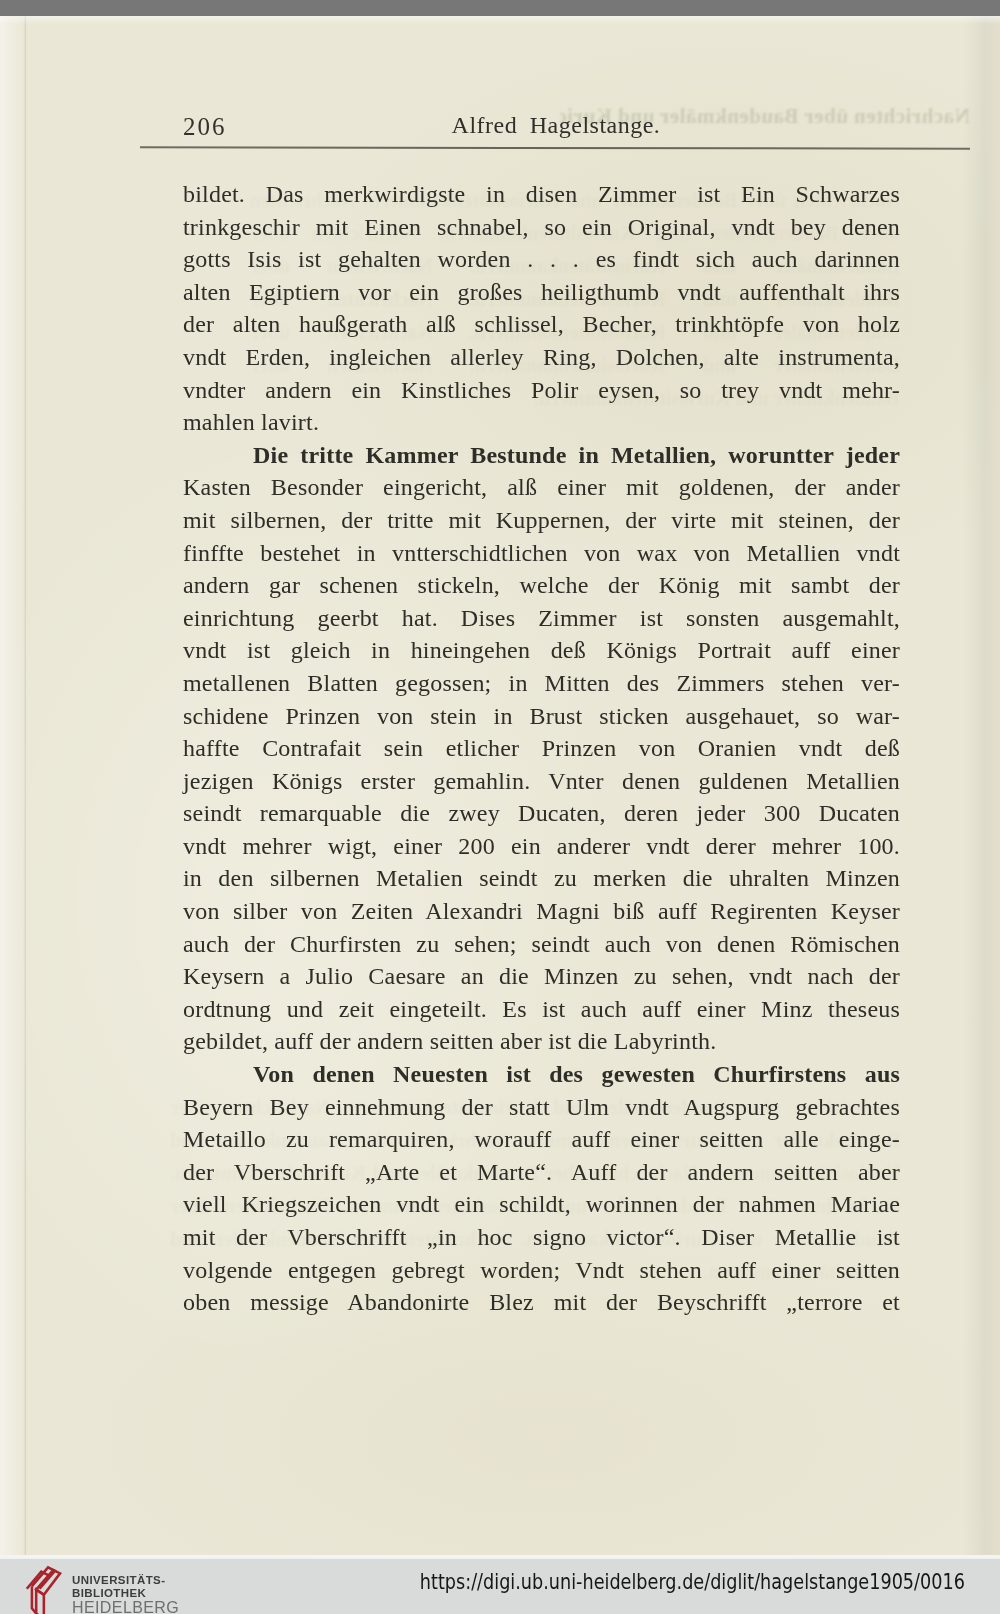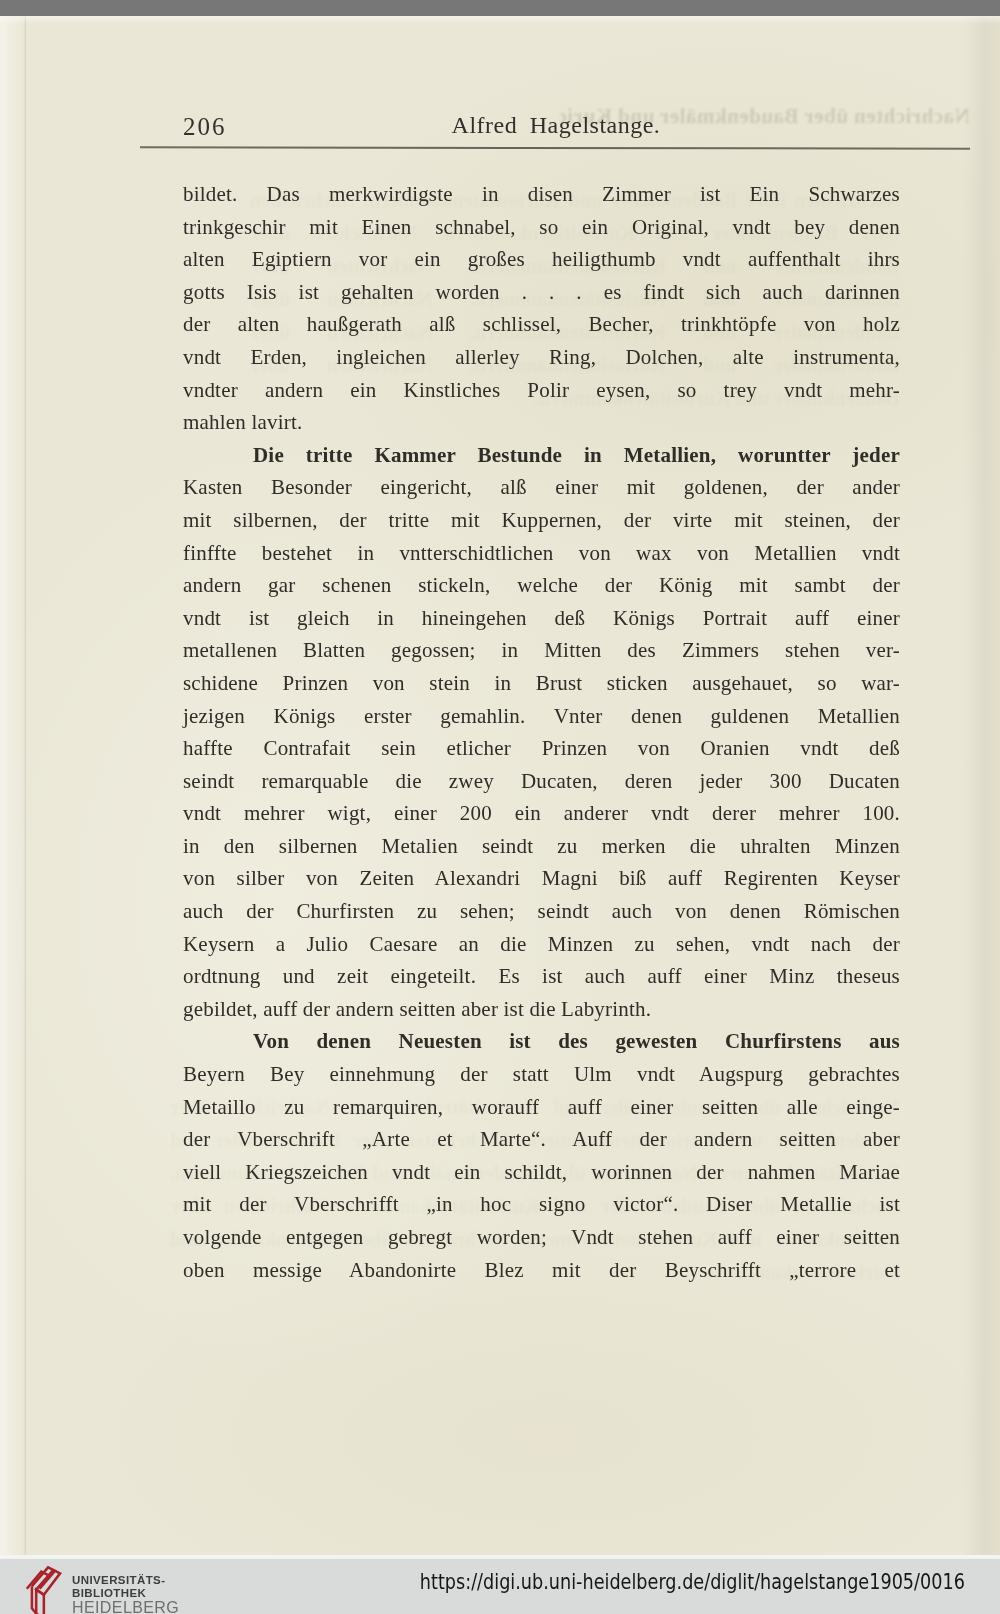--- a/index.html
+++ b/index.html
@@ -67,21 +67,21 @@
   }
   .header-rule{
     position:absolute;left:140px;top:131px;width:830px;height:2px;
     background:linear-gradient(to right,#5b574d,#4e4b43 50%,#5b574d);
     transform:rotate(0.1deg);opacity:.85;
   }
 
   
   .body-text{
     position:absolute;left:183px;top:162px;width:717px;
-    font-size:21px;line-height:32.6px;color:#2f2d27;
+    font-size:24px;line-height:32.6px;color:#2f2d27;
     letter-spacing:.2px;
   }
   .line{
     text-align:justify;
     text-align-last:justify;
     height:32.6px;overflow:visible;white-space:normal;
   }
   .line.indent{text-indent:70px;font-weight:bold;}
   .line.endline{text-align-last:left;font-family:Liberation Serif, serif;}
 
@@ -127,36 +127,37 @@
   <div class="ghost ghost-block g1 ghost-fill">Nachrichten über Baudenkmäler und Kuriositätenkammern.  Nachrichten über Baudenkmäler und Kuriositätenkammern.  Nachrichten über Baudenkmäler und Kuriositätenkammern.  Nachrichten über Baudenkmäler und Kuriositätenkammern.  Nachrichten über Baudenkmäler und Kuriositätenkammern.  Nachrichten über Baudenkmäler und Kuriositätenkammern.  Nachrichten über Baudenkmäler und Kuriositätenkammern.</div>
   <div class="ghost ghost-block g2 ghost-fill">Nachrichten über Baudenkmäler und Kuriositätenkammern.  Nachrichten über Baudenkmäler und Kuriositätenkammern.  Nachrichten über Baudenkmäler und Kuriositätenkammern.  Nachrichten über Baudenkmäler und Kuriositätenkammern.  Nachrichten über Baudenkmäler und Kuriositätenkammern.  Nachrichten über Baudenkmäler und Kuriositätenkammern.  Nachrichten über Baudenkmäler und Kuriositätenkammern.</div>
 
   <div class="page-number">206</div>
   <div class="running-header">Alfred Hagelstange.</div>
   <div class="header-rule"></div>
 
   <div class="body-text">
       <div class="line">bildet.  Das merkwirdigste in disen Zimmer ist Ein Schwarzes</div>
       <div class="line">trinkgeschir mit Einen schnabel, so ein Original, vndt bey denen</div>
+      <div class="line">gotts Isis ist gehalten worden . . . es findt sich auch darinnen</div>
       <div class="line">alten Egiptiern vor ein großes heiligthumb vndt auffenthalt ihrs</div>
-      <div class="line">gotts Isis ist gehalten worden . . . es findt sich auch darinnen</div>
       <div class="line">der alten haußgerath alß schlissel, Becher, trinkhtöpfe von holz</div>
       <div class="line">vndt Erden, ingleichen allerley Ring, Dolchen, alte instrumenta,</div>
       <div class="line">vndter andern ein Kinstliches Polir eysen, so trey vndt mehr-</div>
       <div class="line endline">mahlen lavirt.</div>
       <div class="line indent">Die tritte Kammer Bestunde in Metallien, woruntter jeder</div>
       <div class="line">Kasten Besonder eingericht, alß einer mit goldenen, der ander</div>
       <div class="line">mit silbernen, der tritte mit Kuppernen, der virte mit steinen, der</div>
       <div class="line">finffte bestehet in vntterschidtlichen von wax von Metallien vndt</div>
       <div class="line">andern gar schenen stickeln, welche der König mit sambt der</div>
+      <div class="line">einrichtung geerbt hat.  Dises Zimmer ist sonsten ausgemahlt,</div>
       <div class="line">vndt ist gleich in hineingehen deß Königs Portrait auff einer</div>
       <div class="line">metallenen Blatten gegossen; in Mitten des Zimmers stehen ver-</div>
       <div class="line">schidene Prinzen von stein in Brust sticken ausgehauet, so war-</div>
+      <div class="line">haffte Contrafait sein etlicher Prinzen von Oranien vndt deß</div>
       <div class="line">jezigen Königs erster gemahlin.  Vnter denen guldenen Metallien</div>
-      <div class="line">haffte Contrafait sein etlicher Prinzen von Oranien vndt deß</div>
       <div class="line">seindt remarquable die zwey Ducaten, deren jeder 300 Ducaten</div>
       <div class="line">vndt mehrer wigt, einer 200 ein anderer vndt derer mehrer 100.</div>
       <div class="line">in den silbernen Metalien seindt zu merken die uhralten Minzen</div>
       <div class="line">von silber von Zeiten Alexandri Magni biß auff Regirenten Keyser</div>
       <div class="line">auch der Churfirsten zu sehen; seindt auch von denen Römischen</div>
       <div class="line">Keysern a Julio Caesare an die Minzen zu sehen, vndt nach der</div>
       <div class="line">ordtnung und zeit eingeteilt.  Es ist auch auff einer Minz theseus</div>
       <div class="line endline">gebildet, auff der andern seitten aber ist die Labyrinth.</div>
       <div class="line indent">Von denen Neuesten ist des gewesten Churfirstens aus</div>
       <div class="line">Beyern Bey einnehmung der statt Ulm vndt Augspurg gebrachtes</div>

